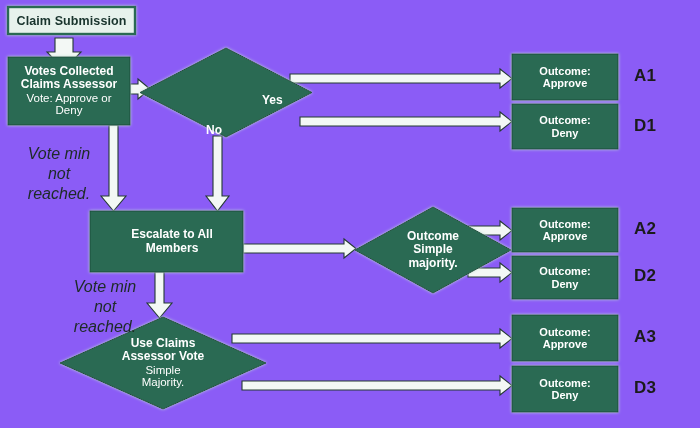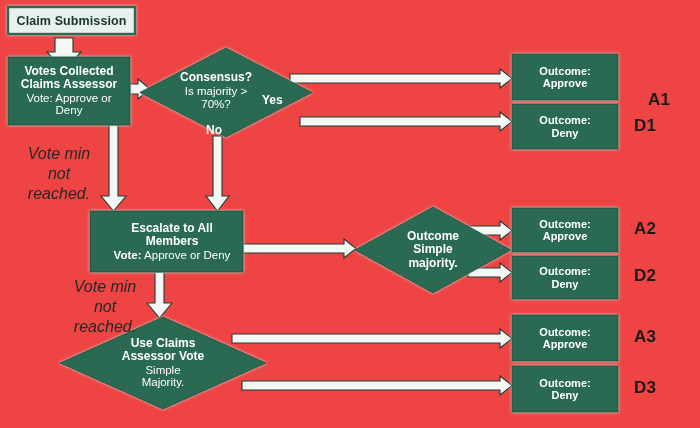--- a/index.html
+++ b/index.html
@@ -7,21 +7,21 @@
     padding: 0;
     background: #ffffff;
   }
   body {
     font-family: "Liberation Sans", sans-serif;
   }
   #canvas {
     position: relative;
     width: 700px;
     height: 428px;
-    background: #ef4444;
+    background: #8b5cf6;
     overflow: hidden;
   }
   svg.layer {
     position: absolute;
     left: 0;
     top: 0;
     width: 700px;
     height: 428px;
   }
   .node-text {
@@ -138,52 +138,46 @@
 
   <div class="start-label" style="left:8px; top:7px; width:127px; height:27px;">Claim Submission</div>
 
   <div class="node-text" style="left:8px; top:57px; width:122px; height:68px;">
     <span class="t-bold box-line-a">Votes Collected</span>
     <span class="t-bold box-line-a">Claims Assessor</span>
     <span class="t-reg box-line-b">Vote: Approve or</span>
     <span class="t-reg box-line-b">Deny</span>
   </div>
 
-  <div class="node-text" style="left:160px; top:60px; width:112px; height:62px;">
-    <span class="t-bold dia-line-a">Consensus?</span>
-    <span class="t-reg dia-line-b">Is majority &gt;</span>
-    <span class="t-reg dia-line-b">70%?</span>
-  </div>
   <div class="branch-label" style="left:262px; top:93px;">Yes</div>
   <div class="branch-label" style="left:206px; top:123px;">No</div>
 
   <div class="node-text" style="left:90px; top:211px; width:164px; height:61px;">
     <span class="t-bold box-line-a">Escalate to All</span>
     <span class="t-bold box-line-a">Members</span>
-    <span class="t-reg box-line-b"><b>Vote:</b> Approve or Deny</span>
   </div>
 
   <div class="node-text" style="left:381px; top:224px; width:104px; height:52px;">
     <span class="t-bold dia-line-a">Outcome</span>
     <span class="t-bold dia-line-a">Simple</span>
     <span class="t-bold dia-line-a">majority.</span>
   </div>
 
   <div class="node-text" style="left:96px; top:330px; width:134px; height:66px;">
     <span class="t-bold dia-line-a">Use Claims</span>
     <span class="t-bold dia-line-a">Assessor Vote</span>
     <span class="t-reg dia-line-b">Simple</span>
     <span class="t-reg dia-line-b">Majority.</span>
   </div>
 
   <div class="node-text" style="left:512px; top:54px; width:106px; height:46px;">
     <span class="t-bold out-line">Outcome:</span>
     <span class="t-bold out-line">Approve</span>
   </div>
-  <div class="out-code" style="left:648px; top:66px;margin-top:24px;">A1</div>
+  <div class="out-code" style="left:634px; top:66px;">A1</div>
 
   <div class="node-text" style="left:512px; top:104px; width:106px; height:45px;">
     <span class="t-bold out-line">Outcome:</span>
     <span class="t-bold out-line">Deny</span>
   </div>
   <div class="out-code" style="left:634px; top:116px;">D1</div>
 
   <div class="node-text" style="left:512px; top:208px; width:106px; height:44px;">
     <span class="t-bold out-line">Outcome:</span>
     <span class="t-bold out-line">Approve</span>

